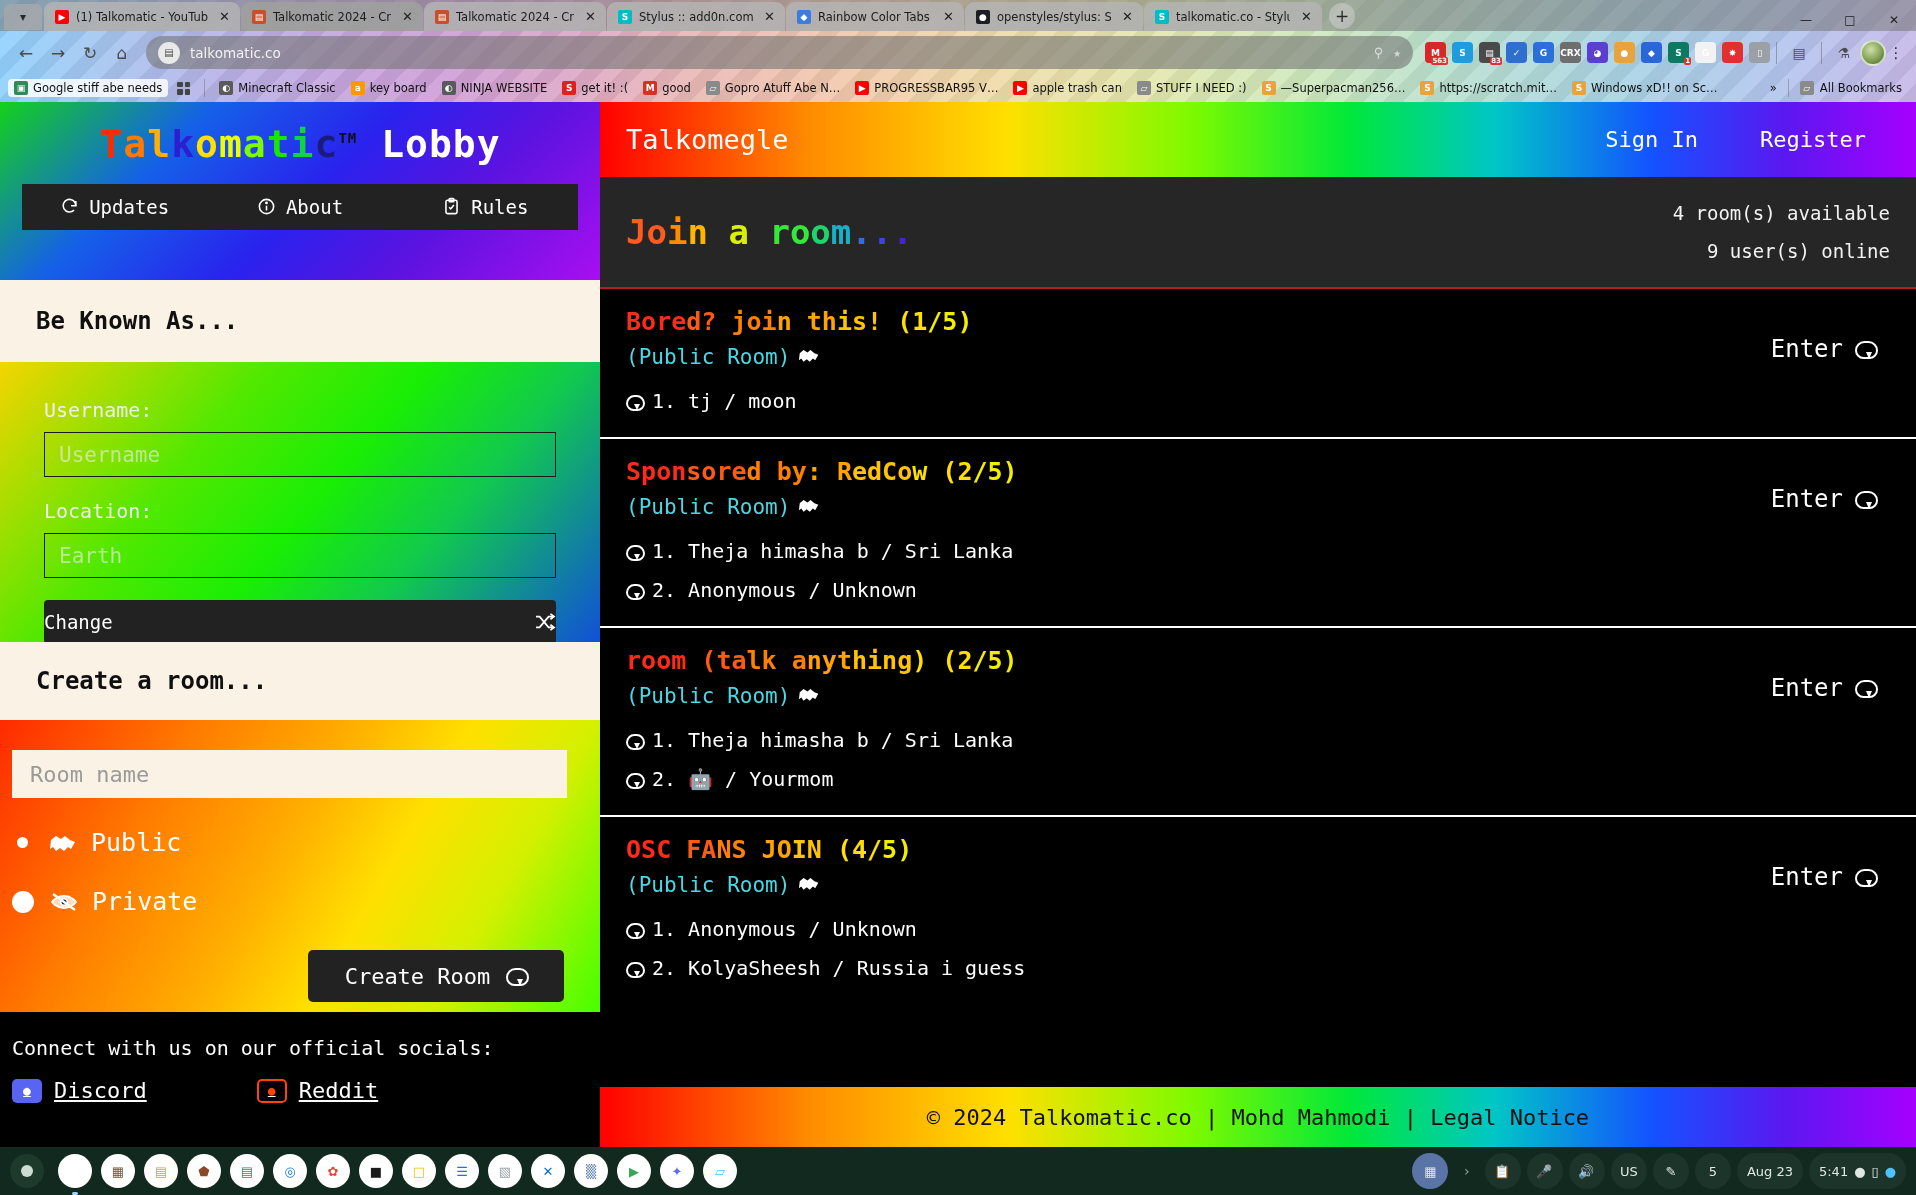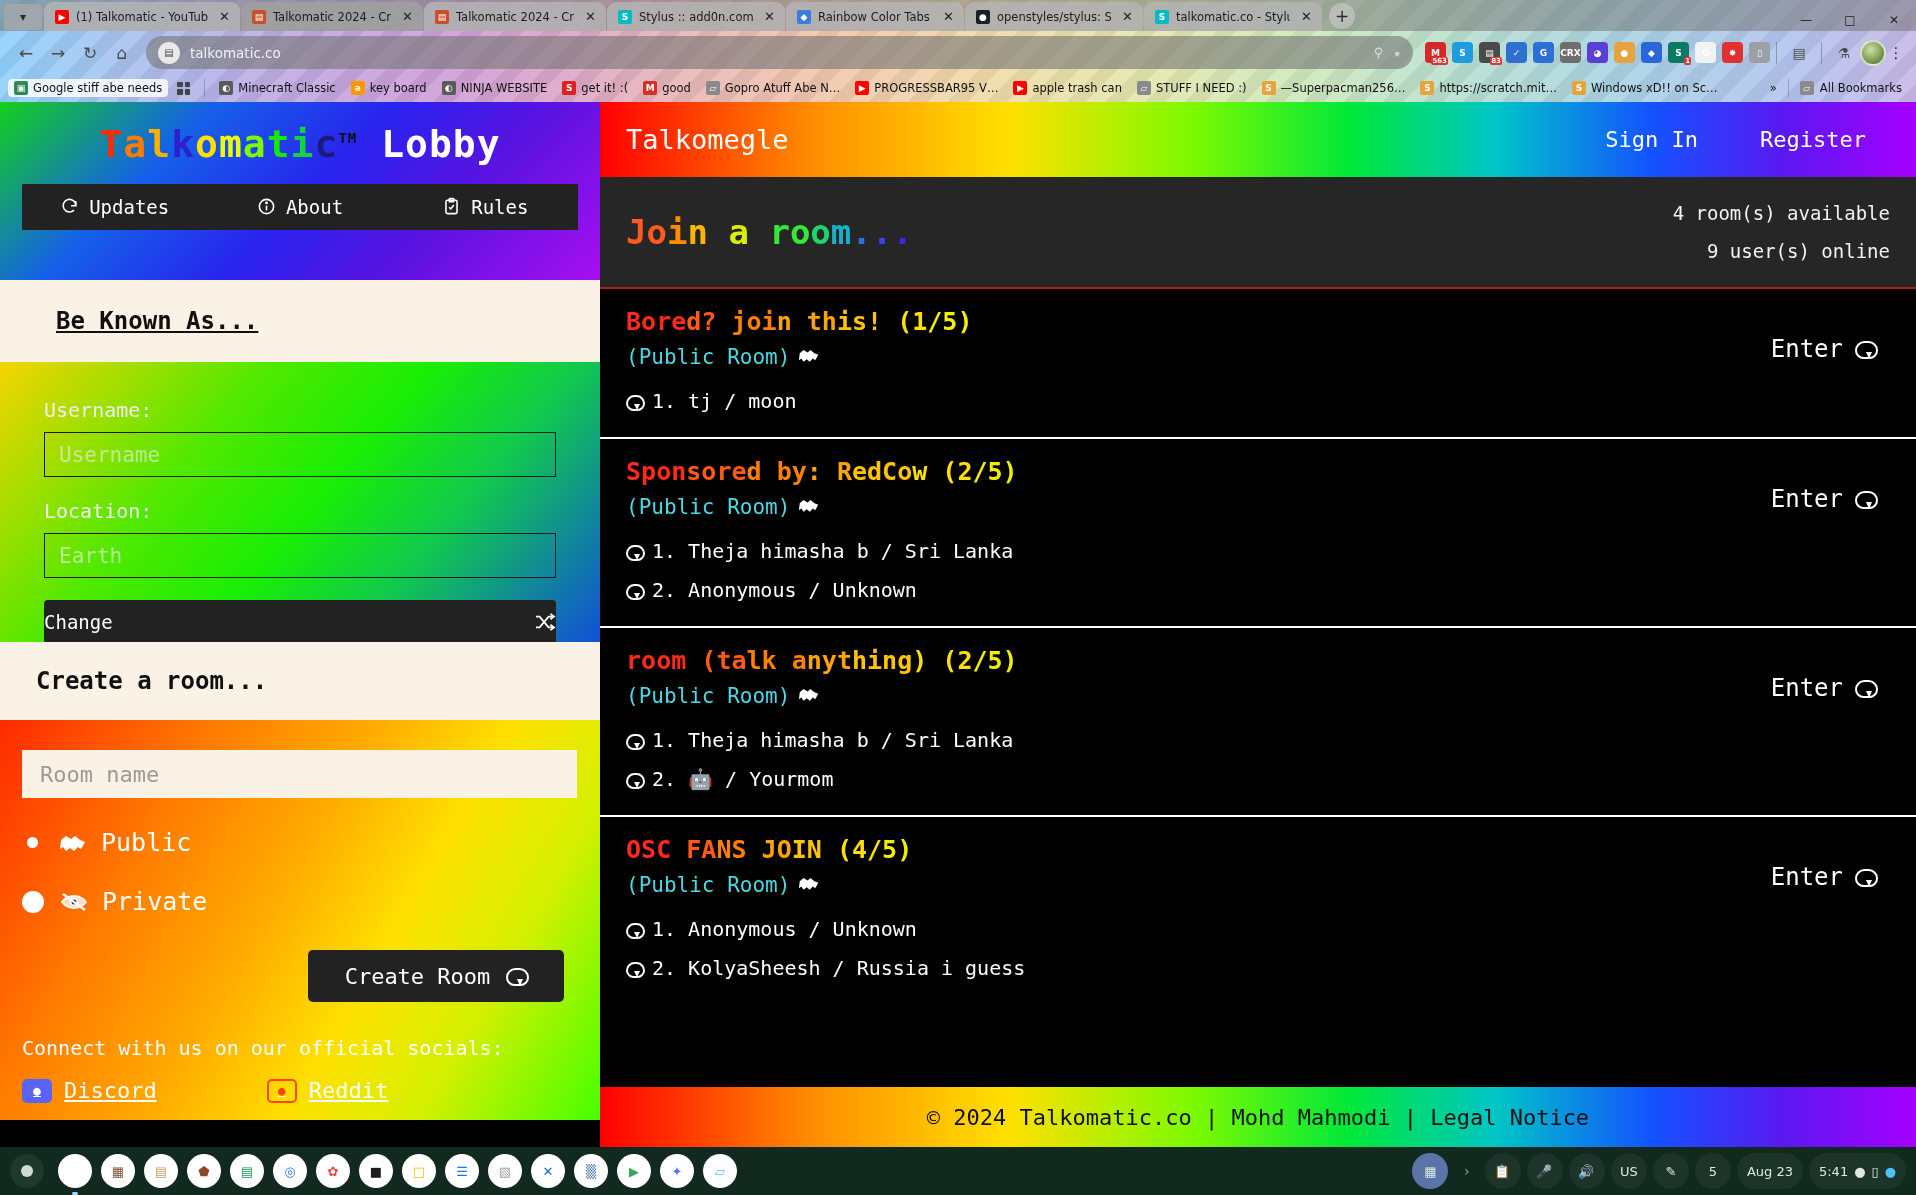--- a/index.html
+++ b/index.html
@@ -127,21 +127,21 @@
   .sb-btnrow { display:flex; margin-top:18px; }
   .sb-btn {
     flex:1; background:#222222; color:#ffffff; border:none;
     height:46px; font-size:19px; font-family:"DejaVu Sans Mono",monospace;
     display:flex;align-items:center;justify-content:center;gap:10px;
   }
   .sb-btn svg { width:19px;height:19px;fill:none;stroke:#fff;stroke-width:2; }
 
   .sb-banner {
     height:82px; background:#faf2e4; display:flex; align-items:center;
-    padding-left:56px; font-size:24px; font-weight:bold; color:#101010;text-decoration:underline;
+    padding-left:36px; font-size:24px; font-weight:bold; color:#101010;
   }
   .sb-form {
     height:280px; padding:36px 44px 0 44px;
     background:linear-gradient(130deg,#f5d400 0%,#53e800 32%,#19ee05 52%,#11c94e 70%,#1150d8 100%);
   }
   .fld-label { font-size:20px; color:#eeeeee; margin-bottom:10px; }
   .fld {
     width:100%; height:45px; background:transparent; border:1px solid #1b1b1b;
     font-size:21px; font-family:"DejaVu Sans Mono",monospace; color:#fff;
     padding:0 14px; outline:none; margin-bottom:22px;
@@ -150,21 +150,21 @@
   .changebtn {
     width:100%; height:44px; background:#222222; border:none; border-radius:4px;
     color:#ffffff; font-size:19px; font-family:"DejaVu Sans Mono",monospace;
     display:flex;align-items:center;justify-content:space-between;gap:14px;
   }
   .sb-banner2 {
     height:78px; background:#faf2e4; display:flex; align-items:center;
     padding-left:36px; font-size:24px; font-weight:bold; color:#101010;
   }
   .sb-create {
-    height:400px; padding:30px 36px 0 22px;
+    height:292px; padding:30px 36px 0 12px;
     background:linear-gradient(120deg,#ff2a00 0%,#ff7b00 26%,#ffad00 46%,#ffe000 62%,#d4f000 78%,#46ff00 100%);
   }
   .roomname {
     width:555px; height:48px; background:#faf2e4; border:none;
     font-size:22px; font-family:"DejaVu Sans Mono",monospace; color:#222;
     padding:0 18px; outline:none;
   }
   .roomname::placeholder { color:#9a9a9a; }
   .radio-row { display:flex; align-items:center; gap:16px; margin-top:30px; }
   .radio-dot { width:22px;height:22px;border-radius:50%;background:#ffffff;flex:0 0 22px; }

